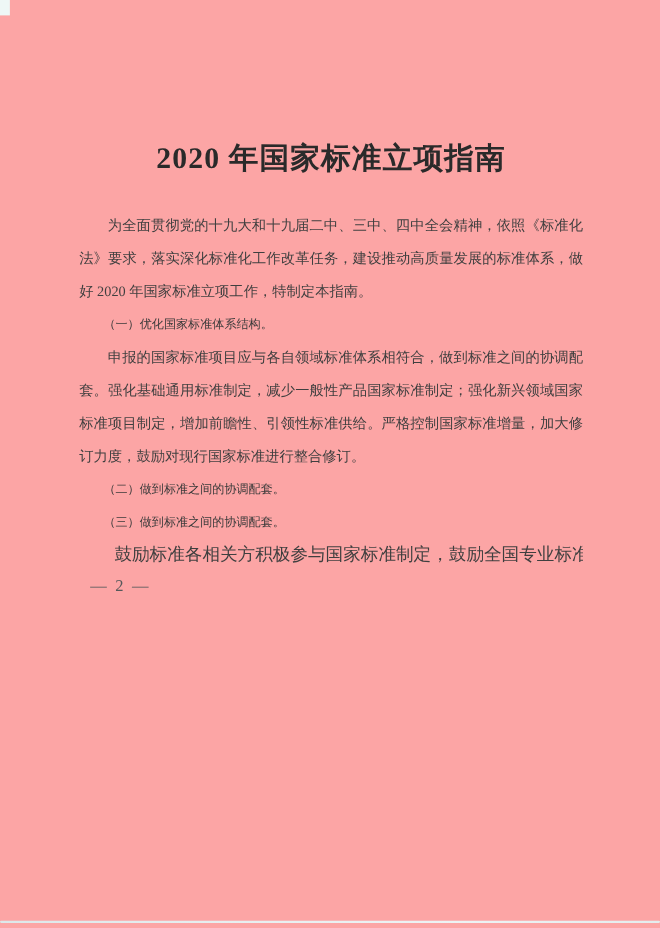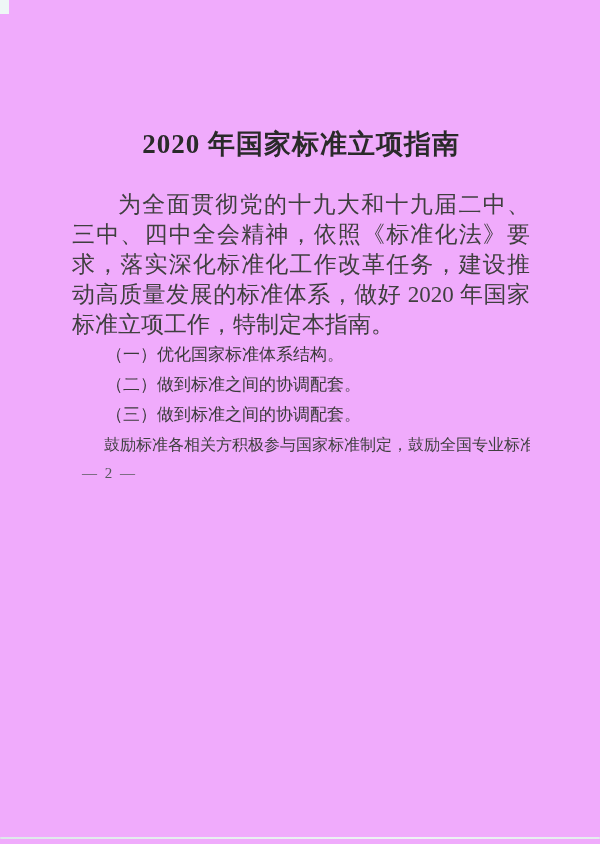--- a/index.html
+++ b/index.html
@@ -5,21 +5,21 @@
   html, body {
     margin: 0;
     padding: 0;
     background: #ffffff;
   }
   .page {
     position: relative;
     width: 600px;
     height: 844px;
     margin: 0;
-    background: #f0abfc;
+    background: #fca5a5;
     overflow: hidden;
     font-family: "Liberation Serif", "DejaVu Serif", serif;
     color: #3d3d3d;
   }
   
   .corner-artifact {
     position: absolute;
     top: 0;
     left: 0;
     width: 9px;
@@ -46,39 +46,39 @@
     text-align: center;
     font-size: 27px;
     line-height: 36px;
     font-weight: bold;
     letter-spacing: 1px;
     color: #2a2a2a;
     font-family: "Liberation Serif", "DejaVu Serif", serif;
   }
   .para {
     margin: 0;
-    font-size: 23px;
+    font-size: 13px;
     line-height: 30px;
     text-indent: 2em;
     text-align: justify;
     text-justify: inter-character;
     color: #3f3f3f;
   }
   .section-heading {
     margin: 0;
     font-size: 17.5px;
     line-height: 30px;
     text-indent: 2em;
     font-weight: bold;
     color: #303030;
     font-family: "Liberation Sans", "DejaVu Sans", sans-serif;
   }
   .sub-heading {
     margin: 0;
-    font-size: 17px;
+    font-size: 11px;
     line-height: 30px;
     text-indent: 2em;
     color: #3a3a3a;
   }
   .last-line {
     font-size: 16px;
     white-space: nowrap;
     overflow: hidden;
   }
   .page-number {
@@ -98,20 +98,21 @@
 
   <div class="content">
 
     <h1 class="doc-title">2020 年国家标准立项指南</h1>
 
     <p class="para">为全面贯彻党的十九大和十九届二中、三中、四中全会精神，依照《标准化法》要求，落实深化标准化工作改革任务，建设推动高质量发展的标准体系，做好 2020 年国家标准立项工作，特制定本指南。</p>
 
 
     <p class="sub-heading">（一）优化国家标准体系结构。</p>
 
+    <p class="para">申报的国家标准项目应与各自领域标准体系相符合，做到标准之间的协调配套。强化基础通用标准制定，减少一般性产品国家标准制定；强化新兴领域国家标准项目制定，增加前瞻性、引领性标准供给。严格控制国家标准增量，加大修订力度，鼓励对现行国家标准进行整合修订。</p>
 
     <p class="sub-heading">（二）做到标准之间的协调配套。</p>
 
 
     <p class="sub-heading">（三）做到标准之间的协调配套。</p>
 
     <p class="para last-line">鼓励标准各相关方积极参与国家标准制定，鼓励全国专业标准</p>
 
     <div class="page-number">— 2 —</div>
 

